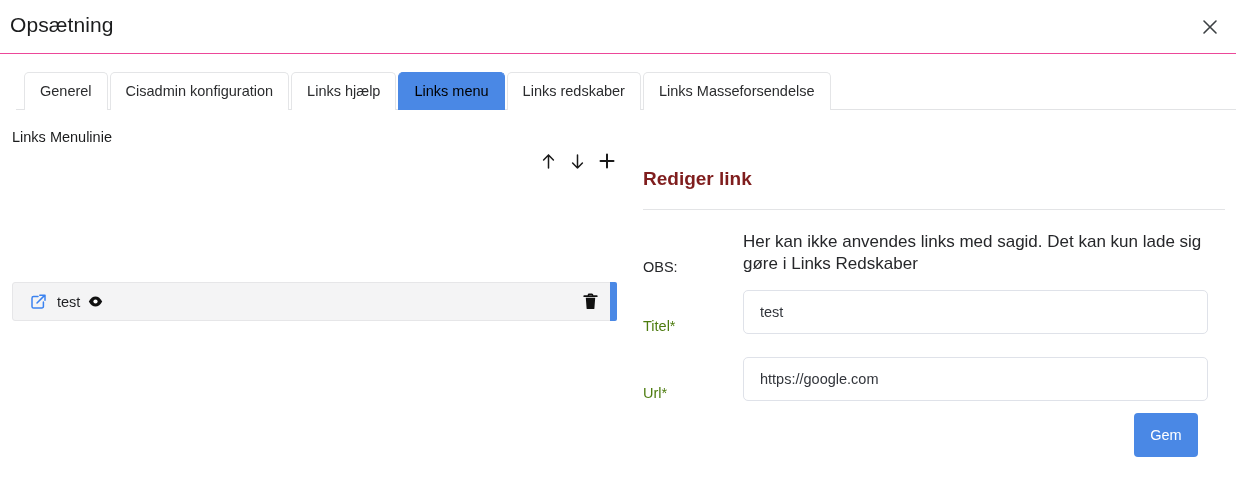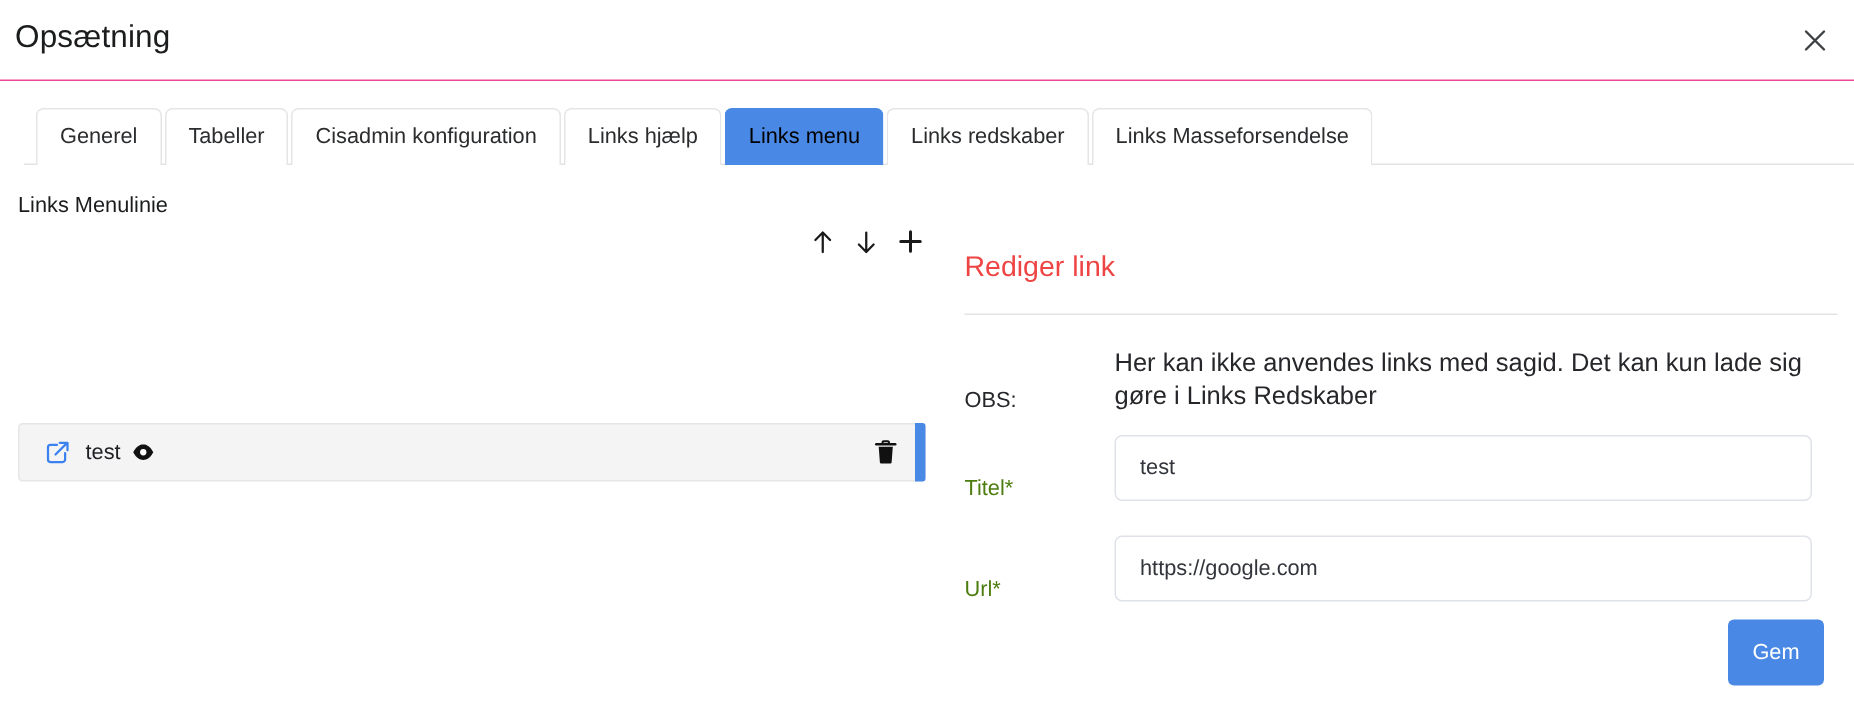--- a/index.html
+++ b/index.html
@@ -167,22 +167,22 @@
   .right-pane {
     position: absolute;
     left: 622px; top: 110px;
     width: 614px;
     height: 375px;
   }
   .panel-title {
     position: absolute;
     left: 21px; top: 58px;
     font-size: 19px;
-    font-weight: 400;
-    color: #ef4444;
+    font-weight: 700;
+    color: #7f1d1d;
     white-space: nowrap;
   }
   .panel-divider {
     position: absolute;
     left: 21px; top: 99px;
     width: 582px;
     height: 1px;
     background: #e3e4e6;
   }
 
@@ -234,40 +234,38 @@
     left: 512px; top: 303px;
     width: 64px;
     height: 44px;
     background: #4a88e5;
     color: #ffffff;
     border: none;
     border-radius: 4px;
     font-family: "Liberation Sans", sans-serif;
     font-size: 14.5px;
     cursor: pointer;
-    margin-left: 18px;
   }
 </style>
 </head>
 <body>
 
 <div class="dialog-header">
   <div class="dialog-title">Opsætning</div>
   <button class="close-btn">
     <span>
       <svg width="20" height="20" viewBox="0 0 20 20">
         <path d="M4 4 L16 16 M16 4 L4 16" stroke="#3c4043" stroke-width="1.6" fill="none" stroke-linecap="round"></path>
       </svg>
     </span>
   </button>
 </div>
 
 <div class="tabbar">
   <div class="tab">Generel</div>
-  <div class="tab">Tabeller</div>
   <div class="tab">Cisadmin konfiguration</div>
   <div class="tab">Links hjælp</div>
   <div class="tab active">Links menu</div>
   <div class="tab">Links redskaber</div>
   <div class="tab">Links Masseforsendelse</div>
 </div>
 
 <div class="left-pane">
 
   <div class="section-label">Links Menulinie</div>

